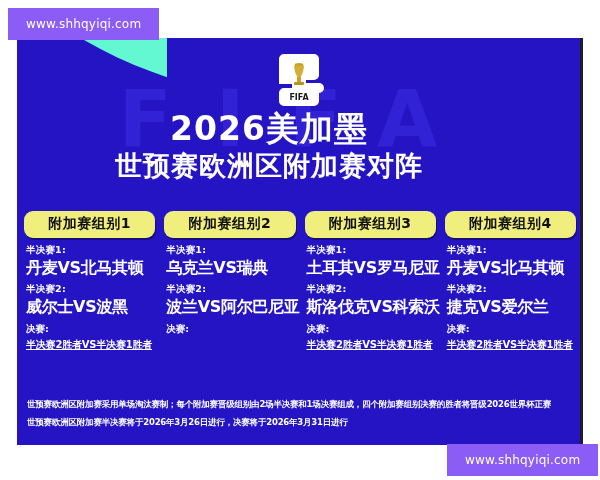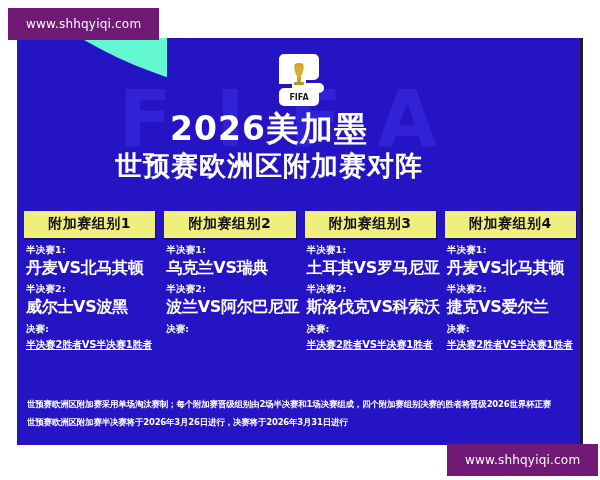--- a/index.html
+++ b/index.html
@@ -117,20 +117,21 @@
   .group-header {
     margin: 0 3px 6px 3px;
     background: #f0ef7e;
     color: #101010;
     font-size: 14px;
     font-weight: bold;
     text-align: center;
     padding: 4px 0 5px 0;
     letter-spacing: 0.5px;
     box-shadow: 1px 2px 0 rgba(0,0,0,0.35);
+    border-radius: 9px;
   }
   .match-block { padding: 0 5px; }
   .match-label {
     color: #ffffff;
     font-size: 9.5px;
     font-weight: bold;
     margin: 4px 0 1px 0;
     letter-spacing: 0.2px;
   }
   .match-teams {
@@ -168,21 +169,21 @@
     font-size: 8.5px;
     font-weight: bold;
     letter-spacing: -0.2px;
     padding: 3px 6px;
     white-space: nowrap;
   }
 
   
   .watermark {
     position: absolute;
-    background: #701a75;
+    background: #8b5cf6;
     color: #ffffff;
     font-size: 12px;
     letter-spacing: 0.2px;
     padding: 9px 18px;
     white-space: nowrap;
   }
   #watermark-top { left: 8px; top: 8px; }
   #watermark-bottom { left: 447px; top: 444px; }
 </style>
 </head>

